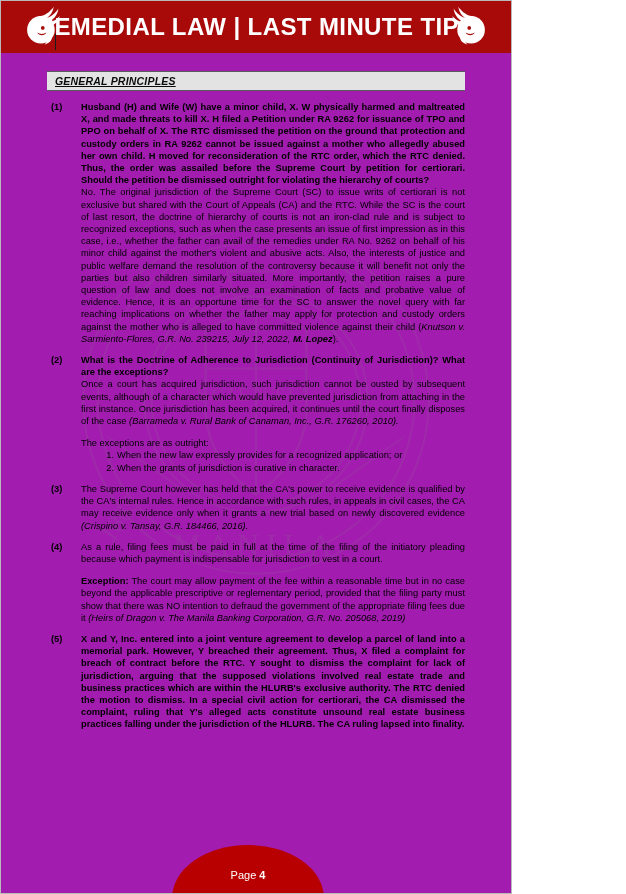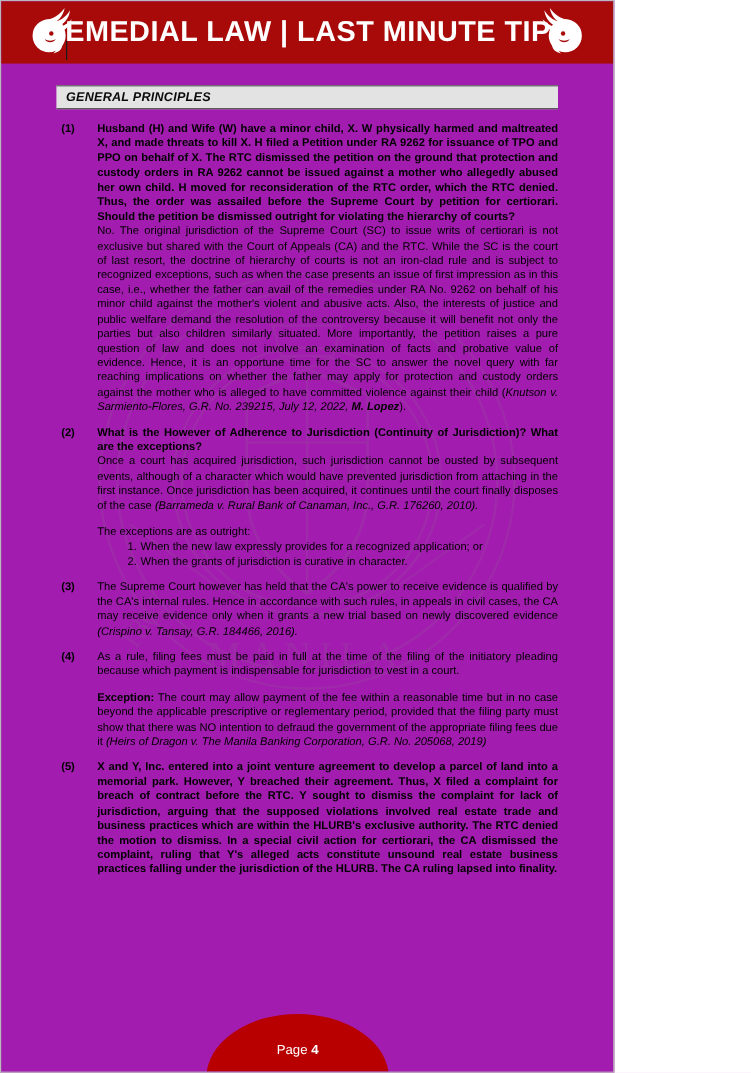--- a/index.html
+++ b/index.html
@@ -85,20 +85,21 @@
     background: #e3e3e3;
     border-top: 1px solid #5b5b5b;
     border-bottom: 1px solid #5b5b5b;
     font-size: 10.5px;
     font-weight: bold;
     font-style: italic;
     color: #0b0b0b;
     padding: 3px 6px 3px 8px;
     margin: 6px 0 10px 0;
     letter-spacing: 0.2px;
+    text-decoration: underline;
   }
 
   .qa {
     display: flex;
     margin-bottom: 9px;
   }
   .qnum {
     width: 34px;
     flex: 0 0 34px;
     font-size: 9.3px;
@@ -244,21 +245,21 @@
       <div class="qbody">
         <p class="question">Husband (H) and Wife (W) have a minor child, X. W physically harmed and maltreated X, and made threats to kill X. H filed a Petition under RA 9262 for issuance of TPO and PPO on behalf of X. The RTC dismissed the petition on the ground that protection and custody orders in RA 9262 cannot be issued against a mother who allegedly abused her own child. H moved for reconsideration of the RTC order, which the RTC denied. Thus, the order was assailed before the Supreme Court by petition for certiorari. Should the petition be dismissed outright for violating the hierarchy of courts?</p>
         <p class="answer"><span>No. The original jurisdiction of the Supreme Court (SC) to issue writs of certiorari is not exclusive but shared with the Court of Appeals (CA) and the RTC. While the SC is the court of last resort, the doctrine of hierarchy of courts is not an iron-clad rule and is subject to recognized exceptions, such as when the case presents an issue of first impression as in this case, i.e., whether the father can avail of the remedies under RA No. 9262 on behalf of his minor child against the mother's violent and abusive acts. Also, the interests of justice and public welfare demand the resolution of the controversy because it will benefit not only the parties but also children similarly situated. More importantly, the petition raises a pure question of law and does not involve an examination of facts and probative value of evidence. Hence, it is an opportune time for the SC to answer the novel query with far reaching implications on whether the father may apply for protection and custody orders against the mother who is alleged to have committed violence against their child </span><span>(</span><i>Knutson v. Sarmiento-Flores, G.R. No. 239215, July 12, 2022, </i><b><i>M. Lopez</i></b><span>).</span></p>
       </div>
     </div>
 
 
     <div class="qa">
       <div class="qnum">(2)</div>
       <div class="qbody">
-        <p class="question">What is the However of Adherence to Jurisdiction (Continuity of Jurisdiction)? What are the exceptions?</p>
+        <p class="question">What is the Doctrine of Adherence to Jurisdiction (Continuity of Jurisdiction)? What are the exceptions?</p>
         <p class="answer"><span>Once a court has acquired jurisdiction, such jurisdiction cannot be ousted by subsequent events, although of a character which would have prevented jurisdiction from attaching in the first instance. Once jurisdiction has been acquired, it continues until the court finally disposes of the case </span><i>(Barrameda v. Rural Bank of Canaman, Inc., G.R. 176260, 2010).</i></p>
         <p class="answer spaced">The exceptions are as outright:</p>
         <ul class="sublist">
           <li><span class="marker">1.</span><span>When the new law expressly provides for a recognized application; or</span></li>
           <li><span class="marker">2.</span><span>When the grants of jurisdiction is curative in character.</span></li>
         </ul>
       </div>
     </div>
 
     <div class="qa">

